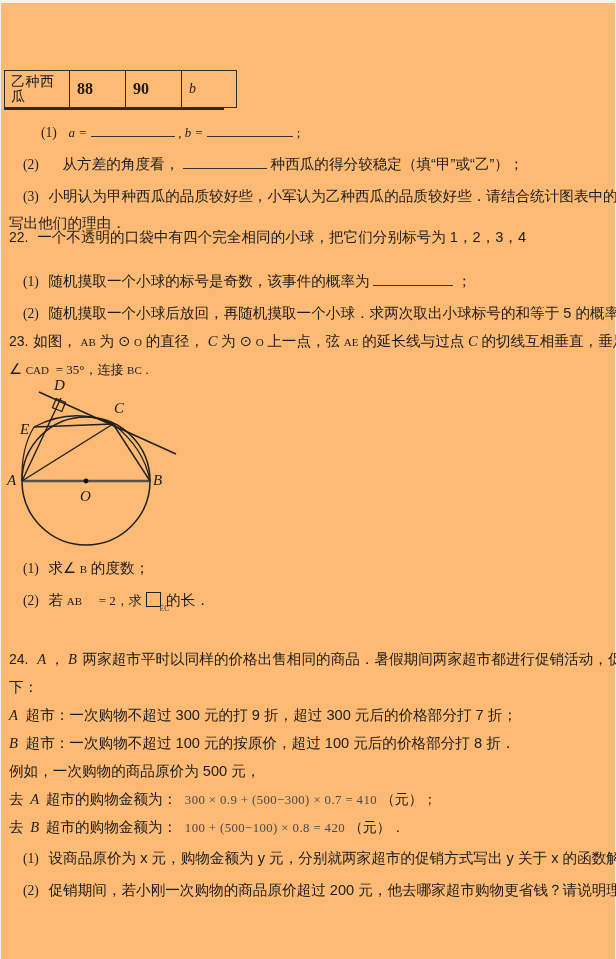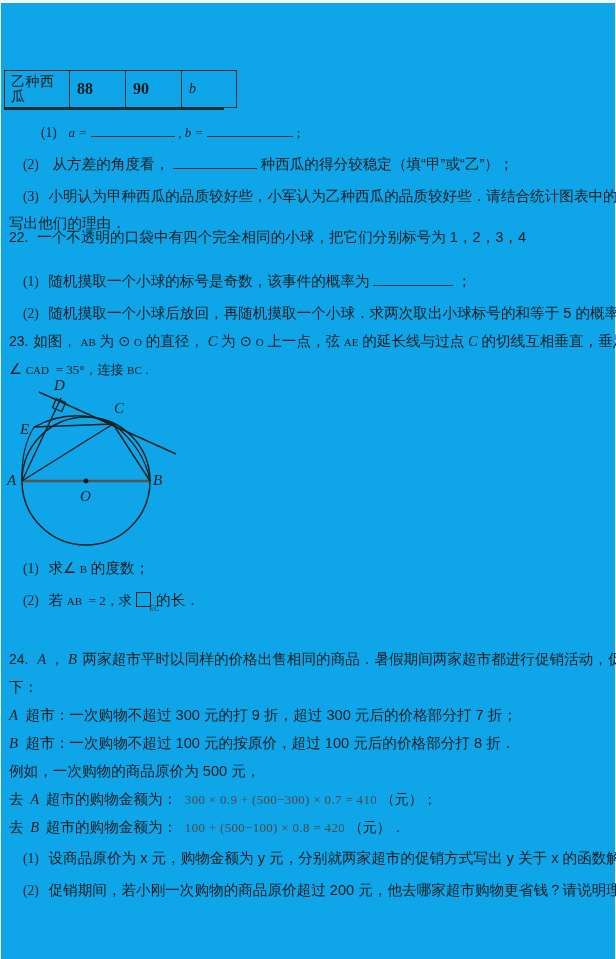--- a/index.html
+++ b/index.html
@@ -13,21 +13,21 @@
     font-family: "Liberation Serif", "DejaVu Serif", serif;
     color: #1b1b1b;
     position: relative;
     overflow: hidden;
   }
   .page {
     position: absolute;
     left: 0; top: 0;
     width: 616px;
     height: 959px;
-    background: #0ea5e9;
+    background: #fdba74;
     box-sizing: border-box;
     border-left: 1px solid #eeeeee;
     border-right: 1px solid #ededed;
   }
   .scan-top {
     position: absolute;
     left: 0; top: 0; width: 616px; height: 3px;
     background: #f4f4f4;
   }
 
@@ -162,21 +162,21 @@
     <span class="paren">(1)</span>
     <span class="sm it" style="margin-left:8px;">a =</span>
     <span class="blank b84"></span>
     <span class="sm it">, b =</span>
     <span class="blank b86"></span>
     <span class="sm">;</span>
   </div>
 
   <div class="line" style="left:22px; top:155px;">
     <span class="paren">(2)</span>
-    <span class="cn" style="margin-left:10px;">从方差的角度看，</span>
+    <span class="cn" style="margin-left:20px;">从方差的角度看，</span>
     <span class="blank b84"></span>
     <span class="cn">种西瓜的得分较稳定（填“甲”或“乙”）；</span>
   </div>
 
   <div class="line" style="left:22px; top:187px;">
     <span class="paren">(3)</span>
     <span class="cn" style="margin-left:6px;">小明认为甲种西瓜的品质较好些，小军认为乙种西瓜的品质较好些．请结合统计图表中的信息分别</span>
   </div>
   <div class="line" style="left:8px; top:214px;">
     <span class="cn">写出他们的理由．</span>
@@ -265,21 +265,21 @@
     <span class="paren">(1)</span>
     <span class="cn" style="margin-left:6px;">求∠</span>
     <span class="smc">B</span>
     <span class="cn">的度数；</span>
   </div>
 
   <div class="line" style="left:22px; top:591px;">
     <span class="paren">(2)</span>
     <span class="cn" style="margin-left:6px;">若</span>
     <span class="smc">AB</span>
-    <span class="sm" style="margin-left:3px;">= 2，求</span>
+    <span class="sm" style="margin-left:13px;">= 2，求</span>
     <span class="boxglyph">
       <span class="bsub">EC</span>
     </span>
     <span class="cn">的长．</span>
   </div>
 
   <div class="line" style="left:8px; top:650px;">
     <span class="qnum">24.</span>
     <span class="it" style="margin-left:5px;">A</span>
     <span class="cn">，</span>

